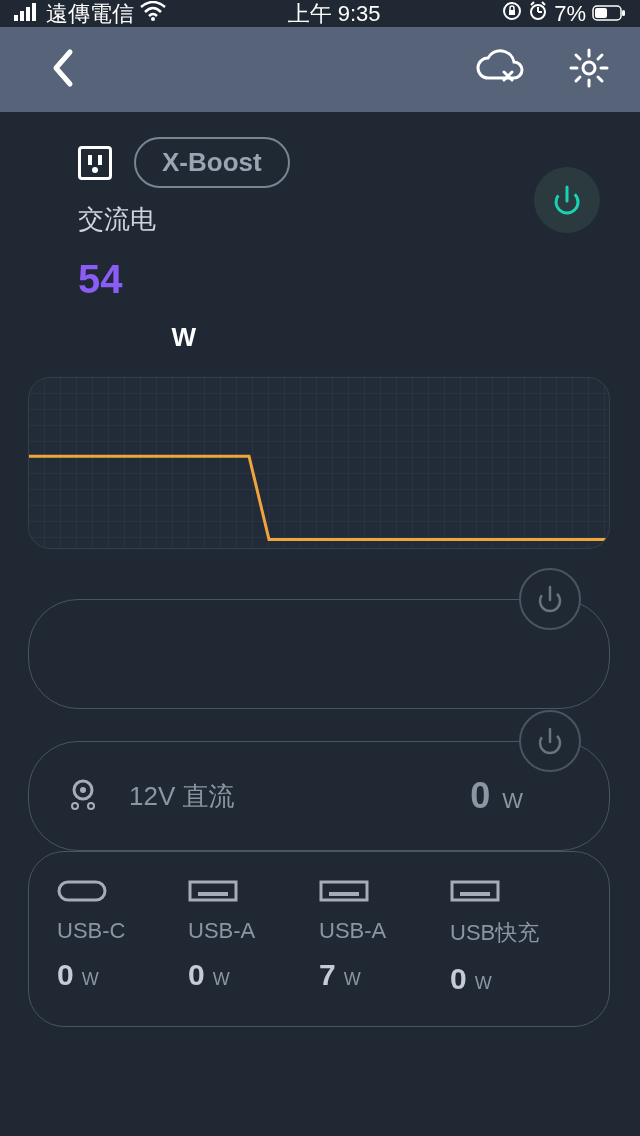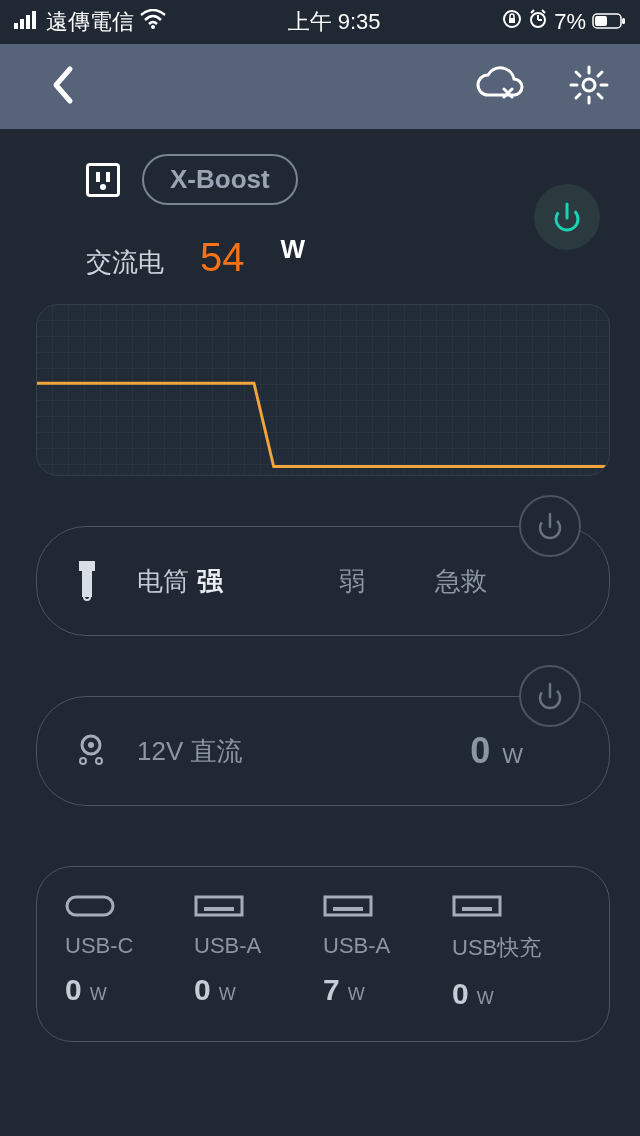--- a/index.html
+++ b/index.html
@@ -5,39 +5,39 @@
   * { margin: 0; padding: 0; box-sizing: border-box; }
   body {
     width: 640px;
     height: 1136px;
     background: #1f2833;
     font-family: -apple-system, "PingFang TC", sans-serif;
     color: #fff;
     overflow: hidden;
   }
   .status-bar {
-    height: 44px;
+    height: 27px;
     display: flex;
     align-items: center;
     justify-content: space-between;
     padding: 0 14px;
     font-size: 22px;
     font-weight: 500;
   }
   .status-left, .status-right { display: flex; align-items: center; gap: 6px; }
   .nav-bar {
     height: 85px;
     background: #566378;
     display: flex;
     align-items: center;
     justify-content: space-between;
     padding: 0 30px 0 50px;
   }
   .nav-right { display: flex; align-items: center; gap: 42px; }
-  .content { padding: 25px 30px 0 36px; text-align: right; }
+  .content { padding: 25px 30px 0 28px; text-align: right; }
   .ac-header {
     display: flex;
     align-items: flex-start;
     justify-content: space-between;
     padding: 0 10px 0 50px;
   }
   .ac-left { display: flex; flex-direction: column; gap: 14px; }
   .ac-top { display: flex; align-items: center; gap: 22px; }
   .outlet-icon {
     width: 34px; height: 34px;
@@ -55,23 +55,23 @@
     bottom: 4px; left: 50%; transform: translateX(-50%);
   }
   .xboost-pill {
     border: 2px solid #7a8594;
     border-radius: 999px;
     padding: 8px 26px;
     font-size: 26px;
     font-weight: 700;
     color: #9aa4b2;
   }
-  .ac-row2 { display: flex; align-items: baseline; gap: 36px; }
+  .ac-row2 { display: flex; align-items: baseline; gap: 20px; flex-direction: column; }
   .ac-label { font-size: 26px; color: #cfd5dd; }
-  .ac-value { font-size: 40px; font-weight: 400; color: #f97316; margin-top: 16px; }
+  .ac-value { font-size: 40px; font-weight: 700; color: #8b5cf6; }
   .ac-unit { font-size: 26px; font-weight: 600; color: #fff; align-self: center; }
   .power-on {
     width: 66px; height: 66px; border-radius: 50%; background: #2a3a3f;
     display: flex; align-items: center; justify-content: center;
     margin-top: 30px;
   }
   .graph {
     margin-top: 24px;
     height: 172px;
     border: 1px solid #353f4c;
@@ -113,21 +113,20 @@
   .flash-opts { display: flex; gap: 70px; margin-left: 80px; }
 
   .dc-row { display: flex; align-items: center; justify-content: space-between; width: 100%; padding-right: 50px; }
   .dc-left { display: flex; align-items: center; gap: 28px; }
   .dc-label { font-size: 26px; color: #8c95a3; }
   .dc-val { display: flex; align-items: baseline; gap: 12px; }
   .dc-num { font-size: 36px; font-weight: 700; color: #8c95a3; }
   .dc-unit { font-size: 22px; color: #8c95a3; }
 
   .usb-section {
-    margin-top: 60px;
     border: 1px solid #4a5462;
     border-radius: 36px;
     padding: 26px 28px 30px;
     display: flex;
     justify-content: space-between;
   }
   .usb-col { display: flex; flex-direction: column; align-items: flex-start; gap: 14px; flex: 1; }
   .usb-icon { height: 26px; display: flex; align-items: center; }
   .usb-name { font-size: 22px; color: #8c95a3; }
   .usb-val { display: flex; align-items: baseline; gap: 8px; }
@@ -238,40 +237,23 @@
     </svg>
   </div>
 
   <div class="section">
     <div class="power-btn">
       <svg width="30" height="30" viewBox="0 0 30 30">
           <circle cx="15" cy="17" r="10" stroke="#6a7380" stroke-width="2.5" fill="none" stroke-dasharray="45 20" transform="rotate(-45 15 17)"></circle>
           <line x1="15" y1="3" x2="15" y2="16" stroke="#6a7380" stroke-width="2.5" stroke-linecap="round"></line>
         </svg>
     </div>
-    <div class="flashlight-row">
-      <span class="flash-icon">
-        <svg width="24" height="40" viewBox="0 0 24 40">
-            <rect x="4" y="0" width="16" height="10" fill="#d9dee5"></rect>
-            <rect x="7" y="10" width="10" height="26" fill="#d9dee5"></rect>
-            <circle cx="12" cy="36" r="3" fill="none" stroke="#d9dee5" stroke-width="2"></circle>
-          </svg>
-      </span>
-      <div class="flash-label-combo">
-        <span>电筒</span>
-        <span class="flash-bold">强</span>
-      </div>
-      <div class="flash-opts">
-        <span class="flash-option">弱</span>
-        <span class="flash-option">急救</span>
-      </div>
-    </div>
-  </div>
-
-  <div class="section" style="margin-top:60px">
+  </div>
+
+  <div class="section" style="margin-top:32px">
     <div class="power-btn">
       <svg width="30" height="30" viewBox="0 0 30 30">
           <circle cx="15" cy="17" r="10" stroke="#6a7380" stroke-width="2.5" fill="none" stroke-dasharray="45 20" transform="rotate(-45 15 17)"></circle>
           <line x1="15" y1="3" x2="15" y2="16" stroke="#6a7380" stroke-width="2.5" stroke-linecap="round"></line>
         </svg>
     </div>
     <div class="dc-row">
       <div class="dc-left">
         <span>
           <svg width="36" height="36" viewBox="0 0 36 36">

